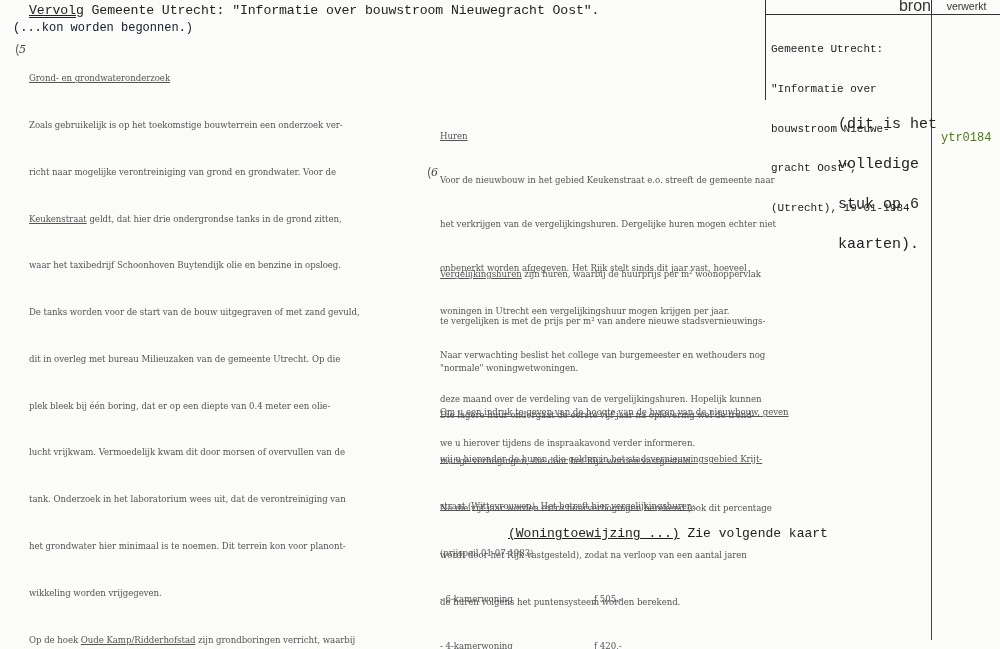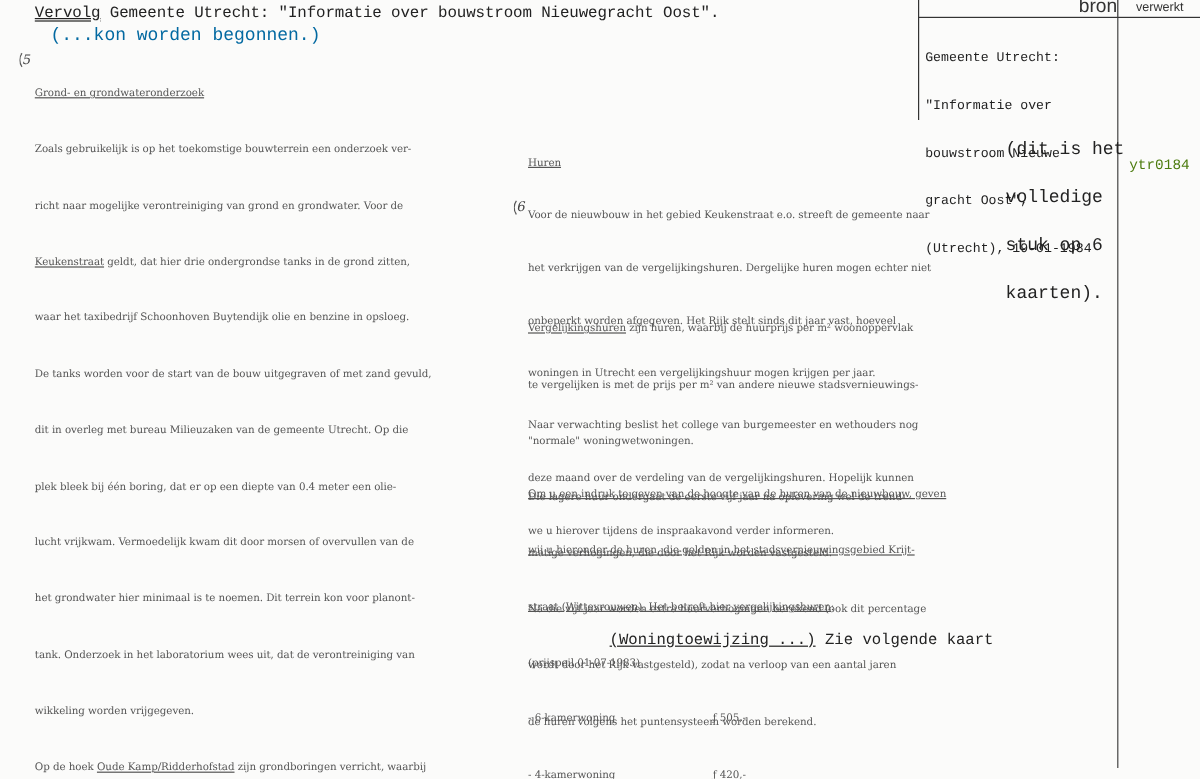--- a/index.html
+++ b/index.html
@@ -1,20 +1,20 @@
 <!DOCTYPE html>
 <html><head>
 <meta charset="utf-8">
 <style>
   html, body { margin:0; padding:0; }
   body { width:1000px; height:649px; background:#fbfbfa; position:relative; overflow:hidden;
          font-family:"Liberation Mono","DejaVu Sans Mono",monospace; color:#333; }
   .abs { position:absolute; }
   .title { left:29px; top:3px; font-size:13.2px; color:#222; white-space:pre; letter-spacing:-0.1px; }
-  .subtitle { left:42px; top:21px; font-size:15px; color:#0369a1; white-space:pre; }
+  .subtitle { left:13px; top:21px; font-size:12px; color:#0f172a; white-space:pre; }
   .ul-dbl { text-decoration: underline; text-decoration-style: double; }
   .ul { text-decoration: underline; }
   .marker { font-family:"DejaVu Serif",serif; font-style:italic; font-size:11px; color:#444;
             border:1px solid #555; border-radius:50%; width:11px; height:14px; line-height:13px;
             text-align:center; border-right:none; border-top-color:transparent; border-bottom-color:transparent; }
   .body { font-family:"DejaVu Serif","Liberation Serif",serif; font-size:8.6px; color:#555; line-height:15.6px; white-space:pre; letter-spacing:-0.05px; }
   .leftcol { left:29px; top:40px; }
   .rightcol { left:440px; }
   .tbl-bron-head { left:765px; top:0; width:165px; height:14px; font-family:"Liberation Sans","DejaVu Sans",sans-serif;
                    font-size:16px; text-align:right; color:#333; border-left:1px solid #333; border-bottom:1px solid #333; line-height:12px; }
@@ -61,22 +61,22 @@
 <div class="abs body leftcol">
   <div class="ul">Grond- en grondwateronderzoek</div>
   <div>Zoals gebruikelijk is op het toekomstige bouwterrein een onderzoek ver-</div>
   <div>richt naar mogelijke verontreiniging van grond en grondwater. Voor de</div>
   <div><span class="ul">Keukenstraat</span><span> geldt, dat hier drie ondergrondse tanks in de grond zitten,</span></div>
   <div>waar het taxibedrijf Schoonhoven Buytendijk olie en benzine in opsloeg.</div>
   <div>De tanks worden voor de start van de bouw uitgegraven of met zand gevuld,</div>
   <div>dit in overleg met bureau Milieuzaken van de gemeente Utrecht. Op die</div>
   <div>plek bleek bij één boring, dat er op een diepte van 0.4 meter een olie-</div>
   <div>lucht vrijkwam. Vermoedelijk kwam dit door morsen of overvullen van de</div>
+  <div>tank. Onderzoek in het laboratorium wees uit, dat de verontreiniging van</div>
   <div>het grondwater hier minimaal is te noemen. Dit terrein kon voor planont-</div>
-  <div>tank. Onderzoek in het laboratorium wees uit, dat de verontreiniging van</div>
   <div>wikkeling worden vrijgegeven.</div>
   <div><span>Op de hoek </span><span class="ul">Oude Kamp/Ridderhofstad</span><span> zijn grondboringen verricht, waarbij</span></div>
   
   
   
   
   
   
   
   

